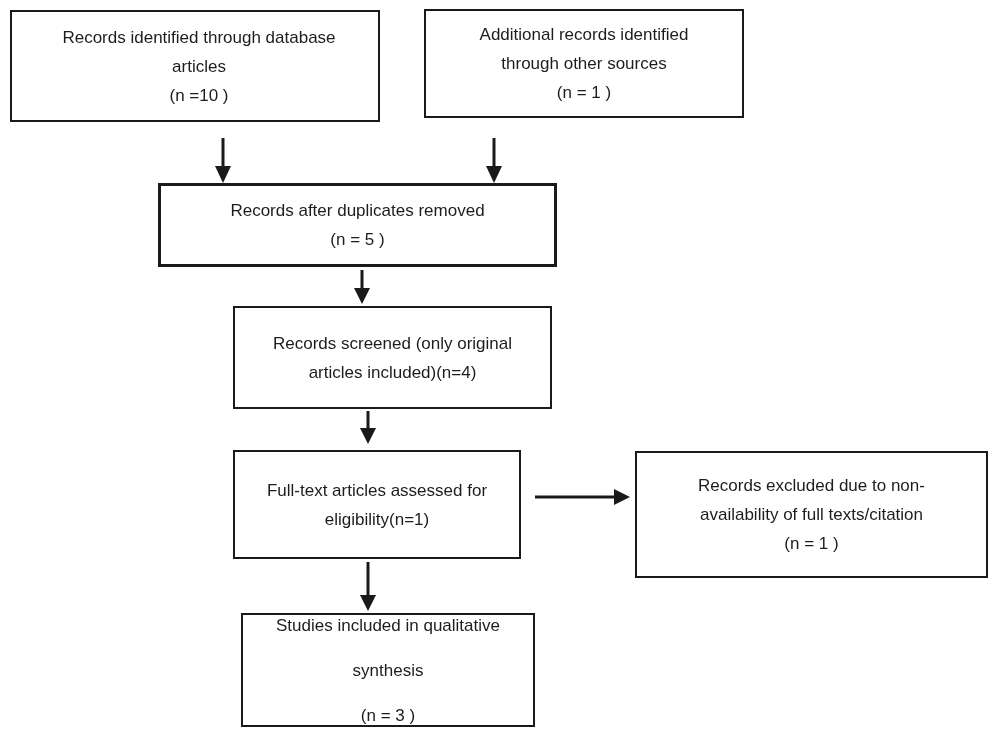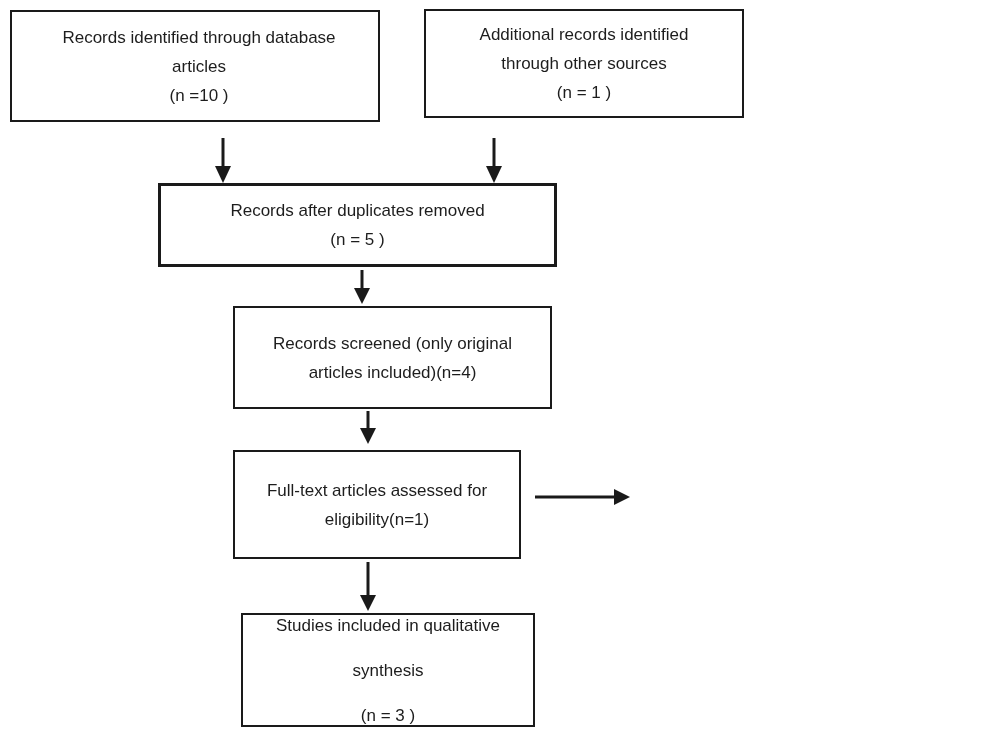--- a/index.html
+++ b/index.html
@@ -105,20 +105,25 @@
   <div class="box b4">
     <div class="line">Records screened (only original</div>
     <div class="line">articles included)(n=4)</div>
   </div>
 
   <div class="box b5">
     <div class="line">Full-text articles assessed for</div>
     <div class="line">eligibility(n=1)</div>
   </div>
 
+  <div class="box b6">
+    <div class="line">Records excluded due to non-</div>
+    <div class="line">availability of full texts/citation</div>
+    <div class="line">(n = 1 )</div>
+  </div>
 
   <div class="box b7">
     <div class="line">Studies included in qualitative</div>
     <div class="line">synthesis</div>
     <div class="line">(n = 3 )</div>
   </div>
 
 </div>
 
 </body></html>

